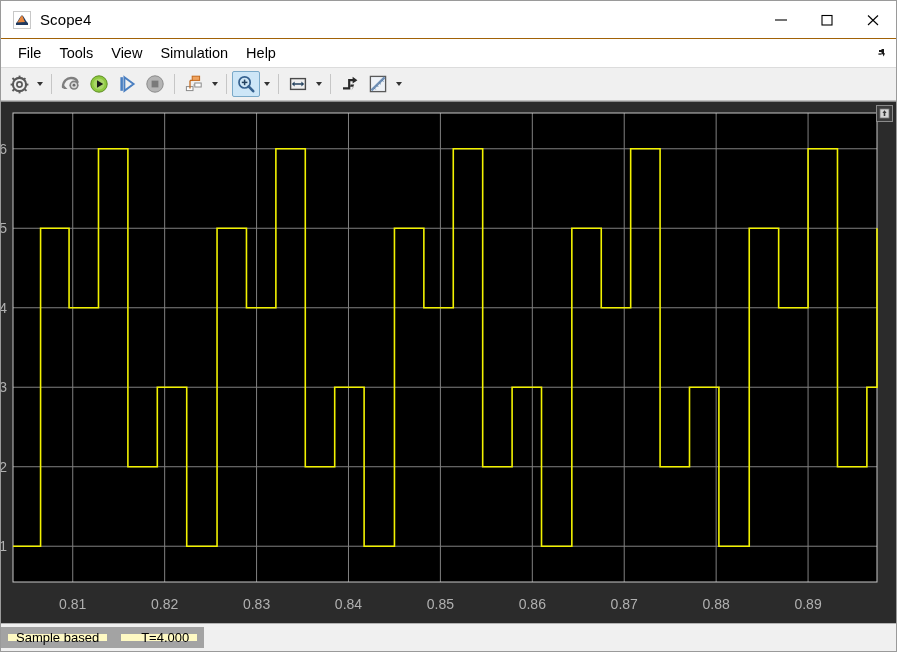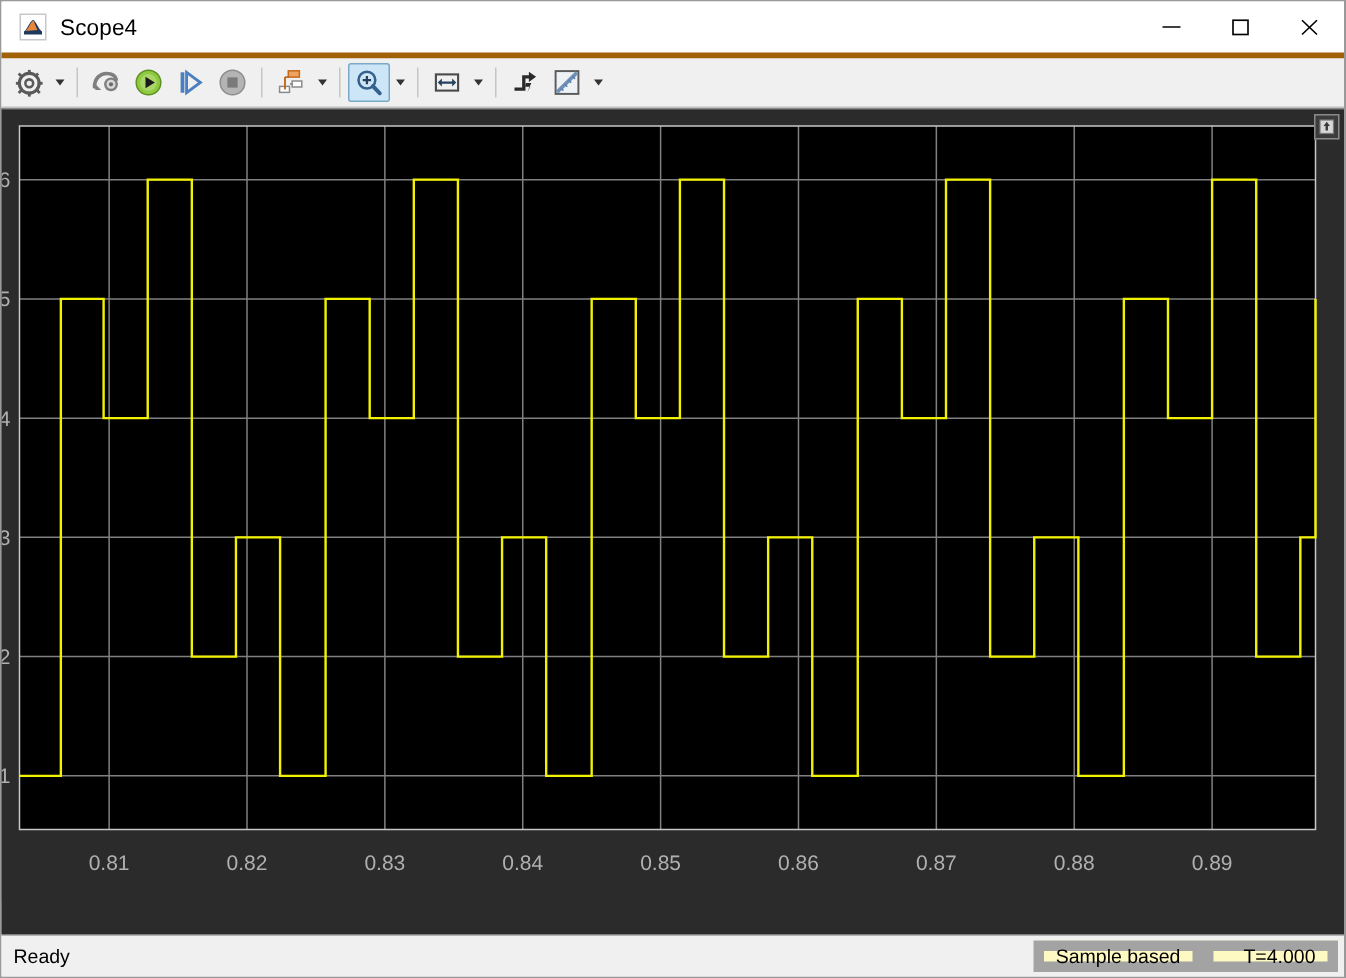--- a/index.html
+++ b/index.html
@@ -14,21 +14,21 @@
     display:flex; flex-direction:column;
     background:#f0f0f0;
     border:1px solid #9a9a9a;
   }
 
   
   .titlebar {
     height:38px; flex:0 0 38px;
     display:flex; align-items:center;
     background:#ffffff;
-    border-bottom:4px solid #a16207;
+    border-bottom:1px solid #a16207;
     justify-content:flex-end;
   }
   .title-icon {
     width:18px; height:18px; margin-left:12px; margin-right:9px;
     background:#ffffff;
     border:1px solid #c8c8c8;
     position:relative; flex:0 0 18px;
     overflow:hidden;
   }
   .title-icon svg { position:absolute; left:1px; top:1px; }
@@ -152,20 +152,35 @@
         </svg>
     </div>
     <div class="wbtn">
       <svg width="14" height="14" viewBox="0 0 14 14">
           <line x1="2" y1="2.5" x2="12" y2="12" stroke="#000" stroke-width="1.1"></line>
           <line x1="12" y1="2.5" x2="2" y2="12" stroke="#000" stroke-width="1.1"></line>
         </svg>
     </div>
   </div>
 
+  <div class="menubar">
+    <div class="menu-item">File</div>
+    <div class="menu-item">Tools</div>
+    <div class="menu-item">View</div>
+    <div class="menu-item">Simulation</div>
+    <div class="menu-item">Help</div>
+    <div class="menu-spacer"></div>
+    <div class="undock-icon">
+      <svg width="13" height="13" viewBox="0 0 13 13">
+        <path d="M11 2 L11 7 L8.5 7 L8.5 5 L6 5 L6 3 L8.5 3 L8.5 2 Z" fill="#1a1a1a"></path>
+        <path d="M9.2 6.2 L12 6.2 L10.6 9.4 Z" fill="#1a1a1a"></path>
+        <rect x="5.4" y="6.4" width="3.2" height="1.3" fill="#1a1a1a"></rect>
+      </svg>
+    </div>
+  </div>
 
   <div class="toolbar">
 
     <div class="tb-btn">
       <svg width="19" height="19" viewBox="0 0 19 19">
         <circle cx="9.5" cy="9.5" r="6.6" fill="none" stroke="#5a5a5a" stroke-width="2.1"></circle>
         <circle cx="9.5" cy="9.5" r="2.6" fill="none" stroke="#5a5a5a" stroke-width="1.7"></circle>
         <g fill="#5a5a5a">
           <rect x="8.6" y="0.6" width="1.9" height="3.2"></rect>
             <rect x="8.6" y="15.2" width="1.9" height="3.2"></rect>
@@ -328,18 +343,17 @@
       </svg>
     <div class="maxbtn">
       <svg width="11" height="11" viewBox="0 0 11 11">
         <rect x="1" y="1" width="9" height="9" fill="#d8d8d8" stroke="#7a7a7a" stroke-width="0.8"></rect>
         <path d="M5.5 2.2 L7.6 5 L6.3 5 L6.3 8 L4.7 8 L4.7 5 L3.4 5 Z" fill="#3a3a3a"></path>
       </svg>
     </div>
   </div>
 
   <div class="statusbar">
-    <div class="status-ready">Ready</div>
     <div class="status-cell boxed">Sample based</div>
     <div class="status-cell boxed last">T=4.000</div>
   </div>
 
 </div>
 
 </body></html>

